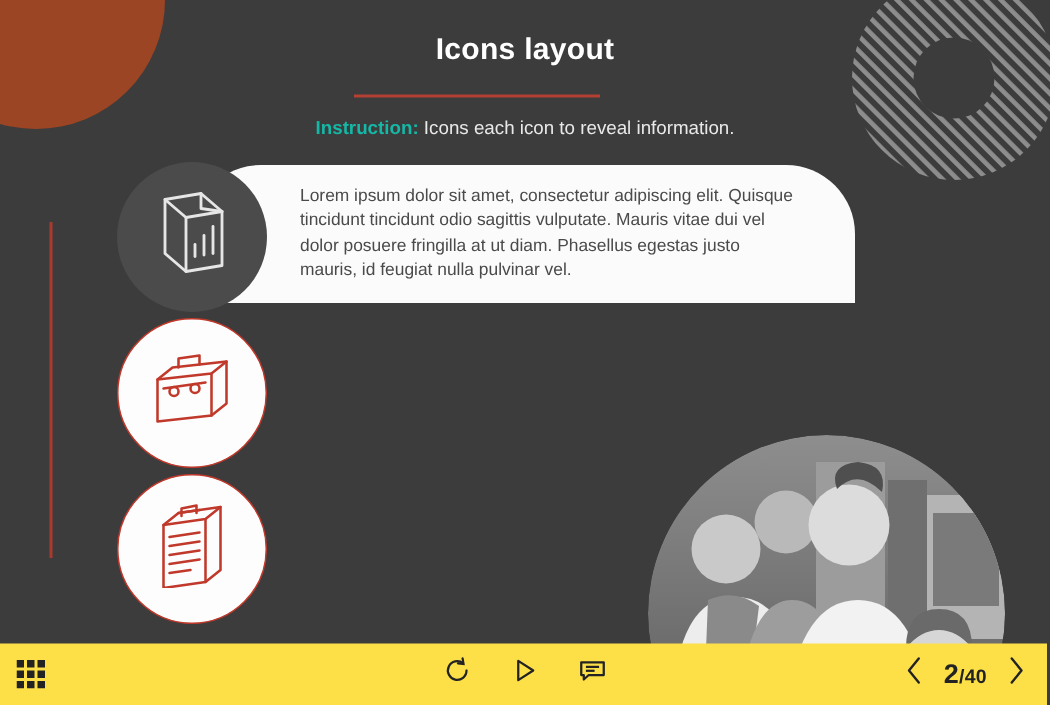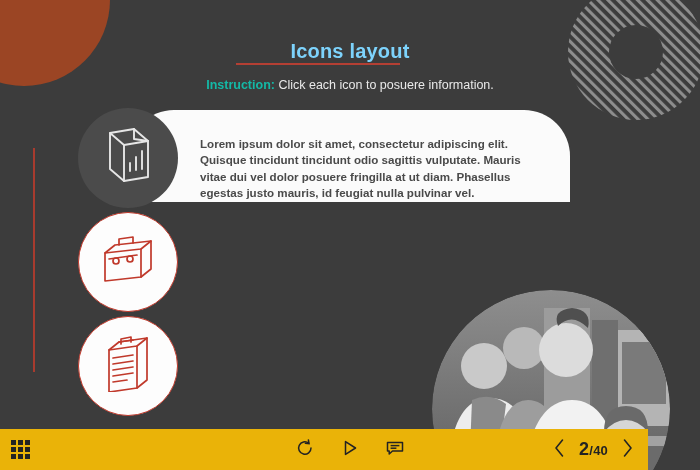--- a/index.html
+++ b/index.html
@@ -29,62 +29,62 @@
     width:2px; height:224px; background:#a83b2e;
   }
   .photo-circle{
     position:absolute; left:432px; top:290px;
     width:238px; height:238px; border-radius:50%;
     overflow:hidden;
   }
 
   
   .slide-title{
-    position:absolute; left:0; top:40px; width:700px;
-    text-align:center; color:#7dd3fc;
+    position:absolute; left:0; top:22px; width:700px;
+    text-align:center; color:#ffffff;
     font-size:20px; font-weight:bold; letter-spacing:.2px;
   }
   .title-rule{
     position:absolute; left:236px; top:63px;
     width:164px; height:2px; background:#b43f33;
   }
   .instruction{
     position:absolute; left:0; top:78px; width:700px;
     text-align:center; color:#e9e9e9; font-size:12.5px;
   }
   .instruction b{ color:#14b8a6; font-weight:bold; }
 
   
   .content-card{
     position:absolute; left:128px; top:110px;
     width:442px; height:92px;
     background:#fbfbfb;
     border-radius:46px 46px 0 0;
   }
   .card-text{
-    position:absolute; left:200px; top:136px;
+    position:absolute; left:200px; top:123px;
     width:330px;
-    color:#4a4a4a; font-size:11.6px; line-height:16.4px;font-weight:bold;
+    color:#4a4a4a; font-size:11.6px; line-height:16.4px;
   }
 
   
   .icon-btn{
     position:absolute; left:78px;
     width:100px; height:100px; border-radius:50%;
     display:flex; align-items:center; justify-content:center;
   }
   .icon-btn.active{ top:108px; background:#4b4b4b; }
   .icon-btn.plain{ background:#fdfdfd; border:1.6px solid #c0392b; }
   .icon-btn.n2{ top:212px; }
   .icon-btn.n3{ top:316px; }
 
   
   .bottombar{
-    position:absolute; left:0; bottom:0; width:648px; height:41px;
-    background:#eab308;
+    position:absolute; left:0; bottom:0; width:698px; height:41px;
+    background:#fde047;
   }
   .grid-icon{ position:absolute; left:11px; top:11px; }
   .center-tools{
     position:absolute; left:0; top:0; width:700px; height:41px;
     display:flex; align-items:center; justify-content:center; gap:27px;
   }
   .tool{ display:block; }
   .pager{
     position:absolute; right:14px; top:0; height:41px;
     display:flex; align-items:center; gap:13px;
@@ -156,21 +156,21 @@
 
         <rect x="128" y="206" width="110" height="32" fill="#e2e2e2"></rect>
         <rect x="96" y="196" width="48" height="42" rx="6" fill="#3f3f3f"></rect>
       </g>
     </svg>
   </div>
 
   <div class="slide-title">Icons layout</div>
   <div class="title-rule"></div>
   <div class="instruction">
-    <b>Instruction:</b><span> Click each icon to posuere information.</span>
+    <b>Instruction:</b><span> Icons each icon to reveal information.</span>
   </div>
 
   <div class="content-card"></div>
   <div class="card-text">Lorem ipsum dolor sit amet, consectetur adipiscing elit. Quisque tincidunt tincidunt odio sagittis vulputate. Mauris vitae dui vel dolor posuere fringilla at ut diam. Phasellus egestas justo mauris, id feugiat nulla pulvinar vel.</div>
 
   <div class="icon-btn active">
     <span>
       <svg width="52" height="58" viewBox="0 0 52 58" fill="none" stroke="#e6e6e6" stroke-width="1.9" stroke-linejoin="round" stroke-linecap="round">
         <path d="M8 6 L32 2 L46 14 L46 50 L22 54 L8 42 Z"></path>
         <path d="M8 6 L22 18 L46 14"></path>

